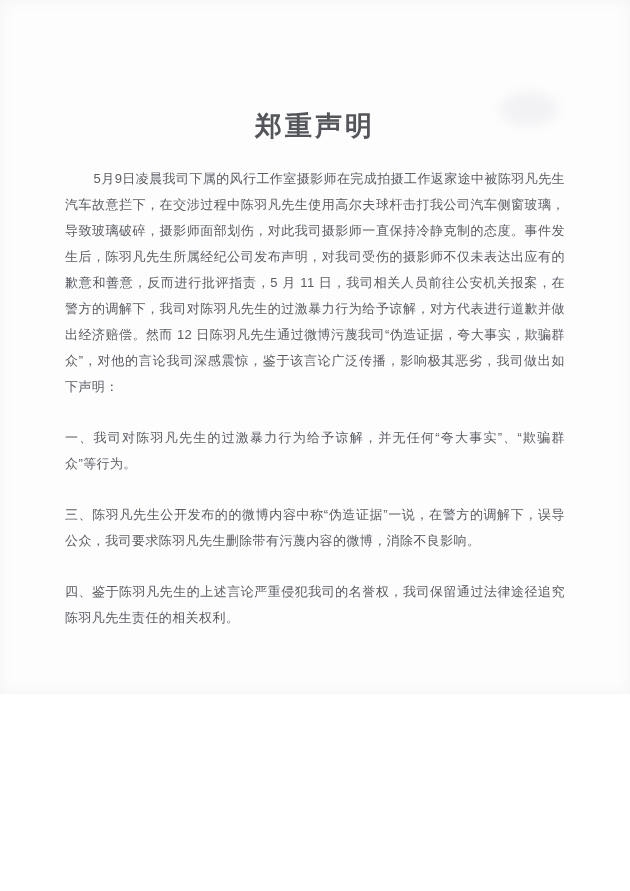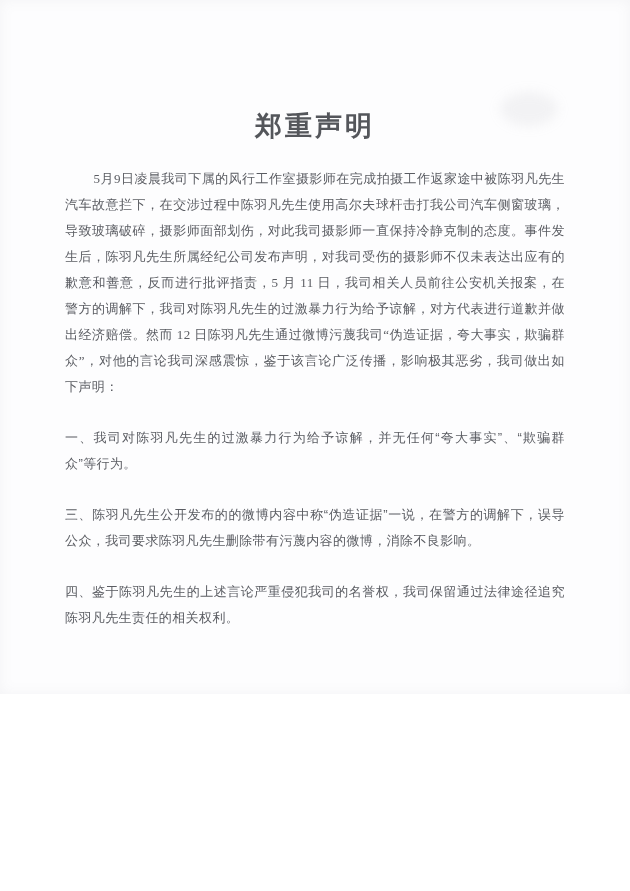--- a/index.html
+++ b/index.html
@@ -35,21 +35,21 @@
     margin:22px 65px 0 65px;
     width:500px;
     color:var(--text);
     font-size:13px;
     line-height:26px;
     letter-spacing:0.4px;
     text-align:justify;
   }
   .content p{margin-top:25px;}
   .content p:first-child{margin-top:0;}
-  .content p.indent{text-indent:2.2em;font-family:Liberation Serif, serif;}
+  .content p.indent{text-indent:2.2em;}
   .stamp{
     position:absolute;
     left:390px;top:731px;
     width:134px;height:134px;
     transform:rotate(10deg);
     mix-blend-mode:multiply;
     opacity:0.88;
     pointer-events:none;
   }
   .watermark{

